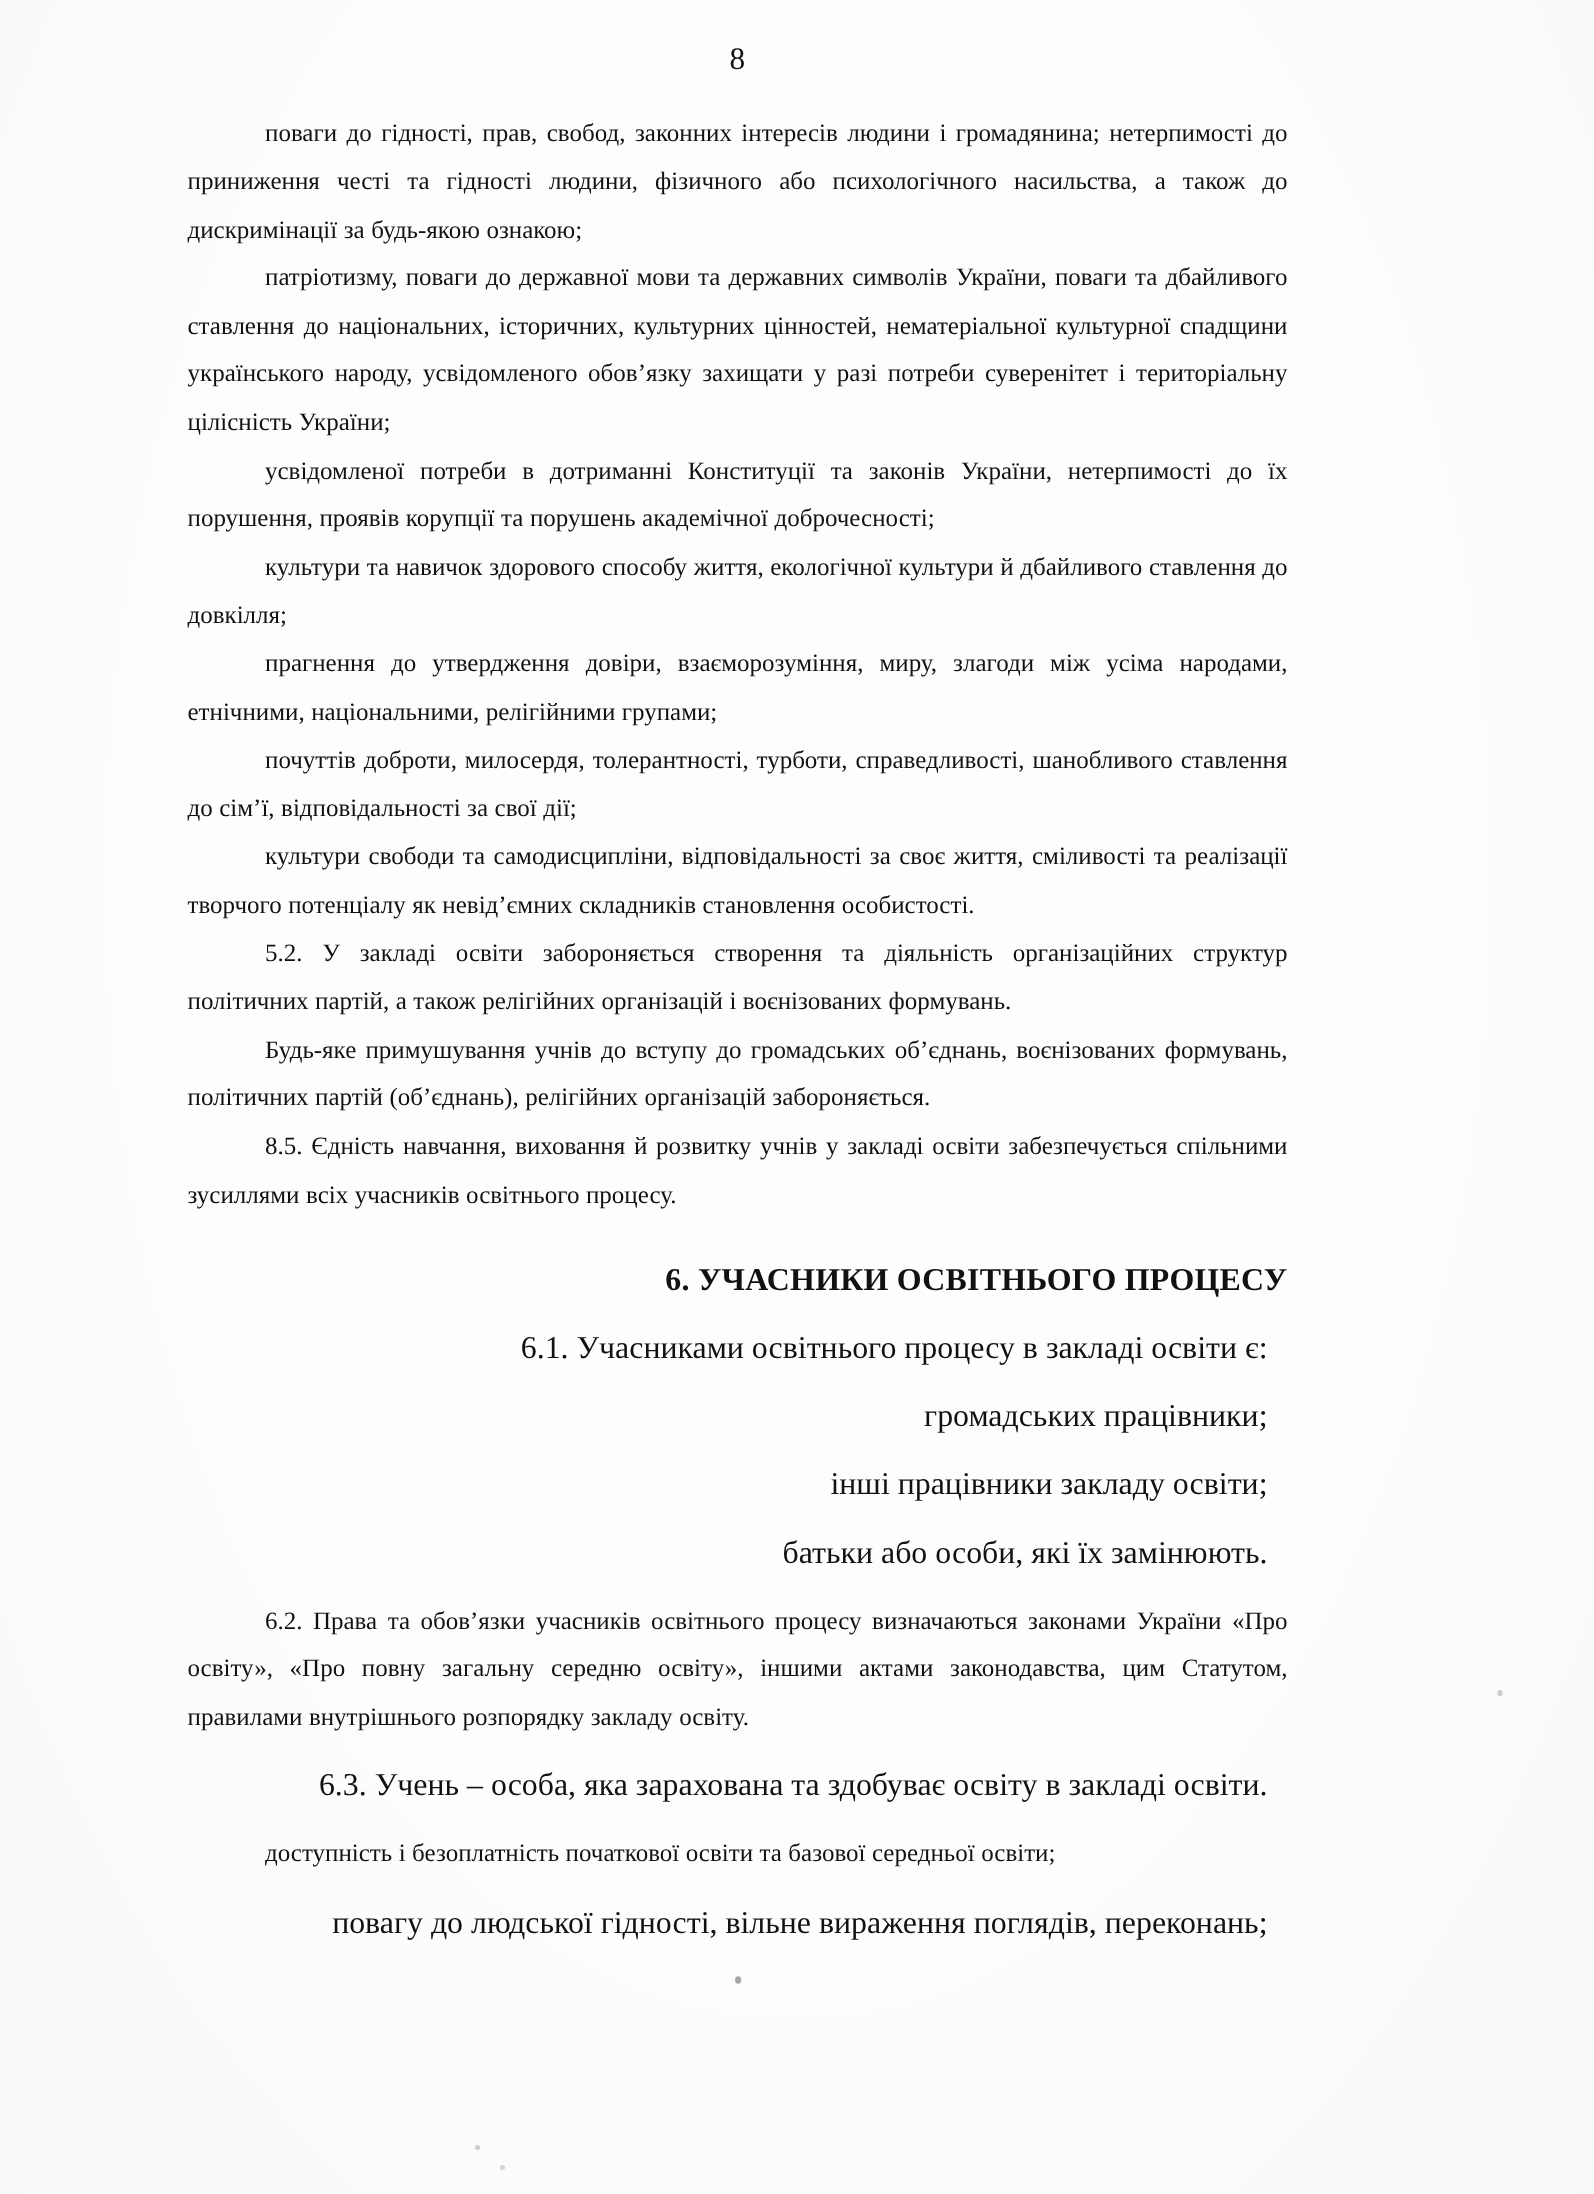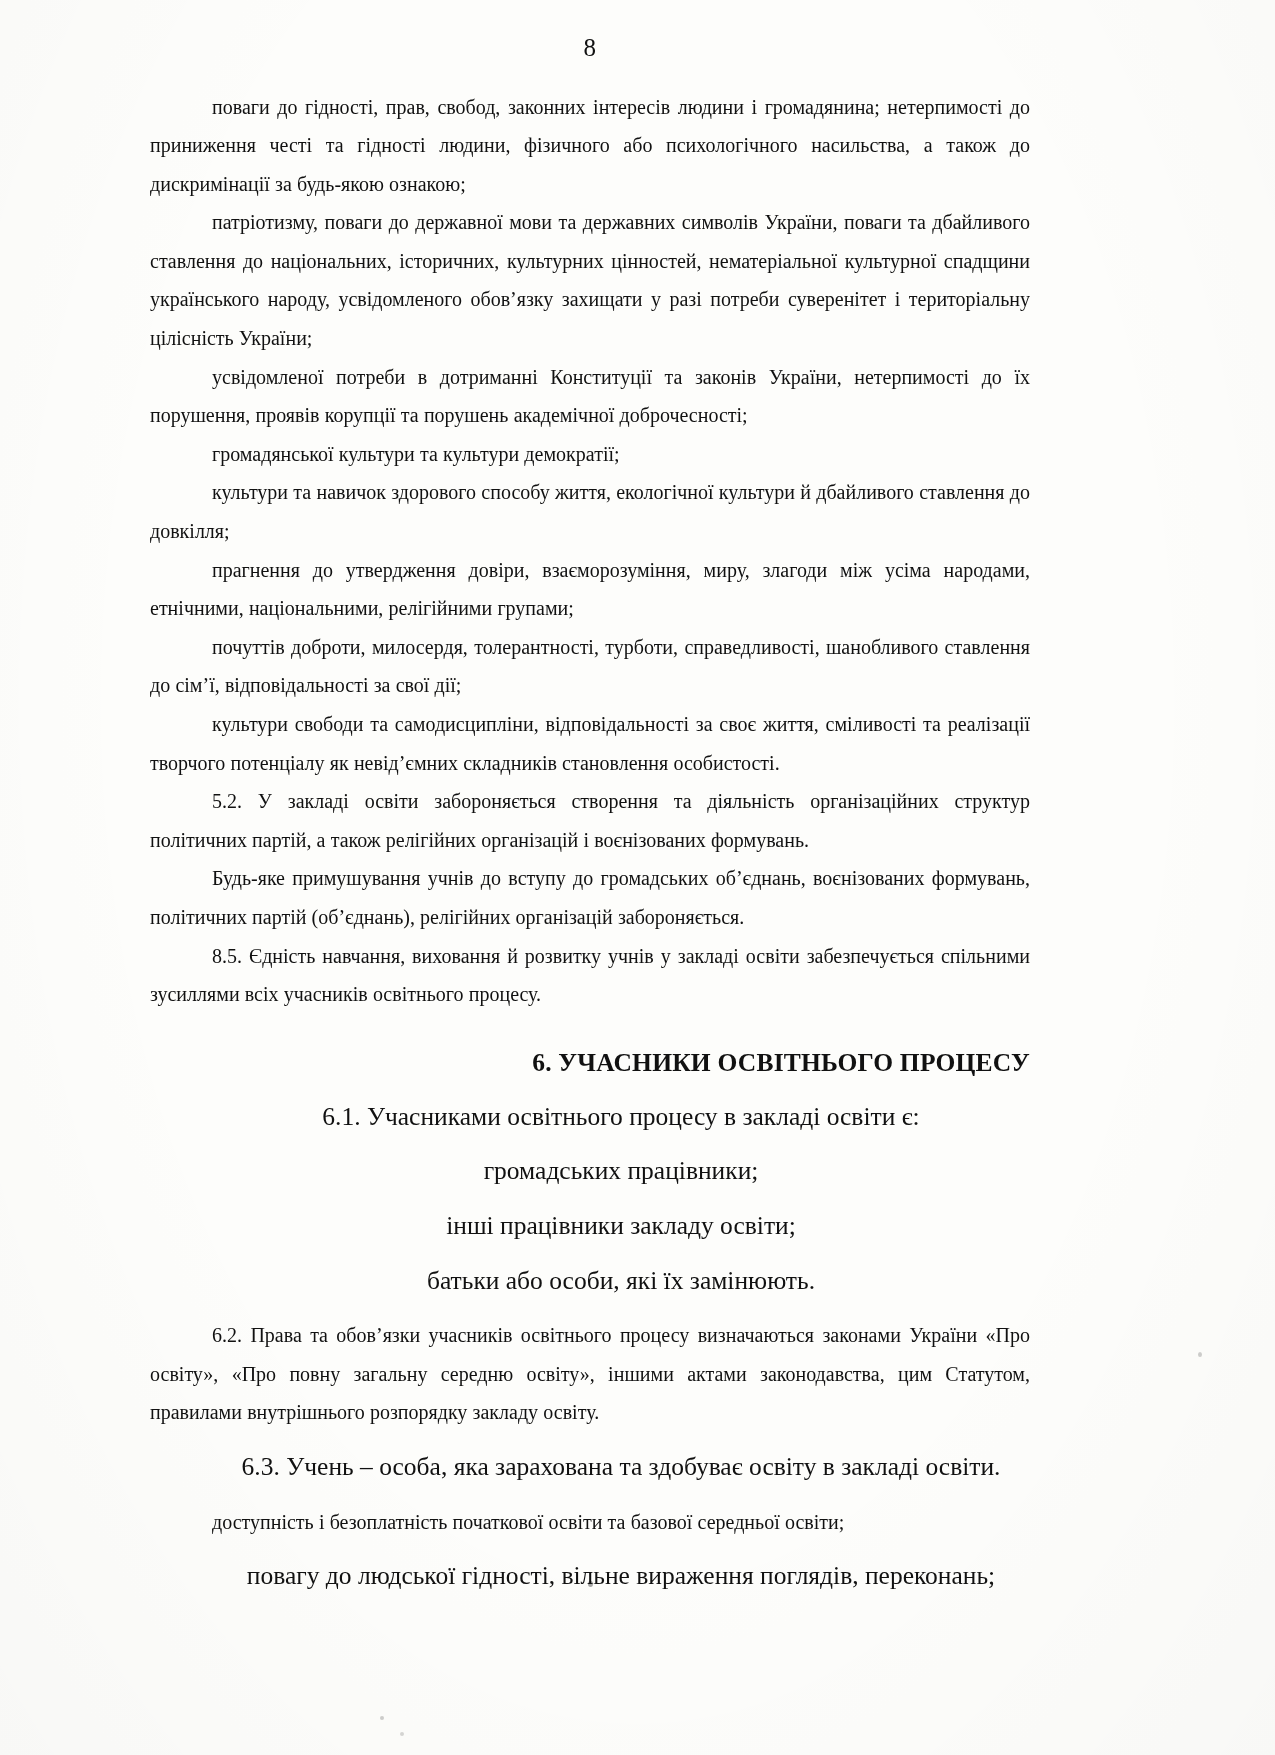--- a/index.html
+++ b/index.html
@@ -58,21 +58,21 @@
     font-size: 25.5px;
     line-height: 38px;
     font-weight: bold;
     text-align: right;
     letter-spacing: 0.2px;
   }
   p.list-line {
     margin: 16px;
     font-size: 25.5px;
     line-height: 38.6px;
-    text-align: center;
+    text-align: right;
     text-indent: 62px;
   }
   
   .speck {
     position: absolute;
     background: #5f5f5f;
     border-radius: 50%;
     opacity: 0.55;
   }
 </style>
@@ -87,21 +87,20 @@
   <div class="speck" style="left:400px; top:1732px; width:4px; height:4px; opacity:0.25;"></div>
   <div class="speck" style="left:1198px; top:1352px; width:4px; height:5px; opacity:0.3;"></div>
 
   <div class="content">
 
     <div class="page-number">8</div>
 
     <p class="body">поваги до гідності, прав, свобод, законних інтересів людини і громадянина; нетерпимості до приниження честі та гідності людини, фізичного або психологічного насильства, а також до дискримінації за будь-якою ознакою;</p>
     <p class="body">патріотизму, поваги до державної мови та державних символів України, поваги та дбайливого ставлення до національних, історичних, культурних цінностей, нематеріальної культурної спадщини українського народу, усвідомленого обов’язку захищати у разі потреби суверенітет і територіальну цілісність України;</p>
     <p class="body">усвідомленої потреби в дотриманні Конституції та законів України, нетерпимості до їх порушення, проявів корупції та порушень академічної доброчесності;</p>
-    <p class="body lastline-left">громадянської культури та культури демократії;</p>
     <p class="body">культури та навичок здорового способу життя, екологічної культури й дбайливого ставлення до довкілля;</p>
     <p class="body">прагнення до утвердження довіри, взаєморозуміння, миру, злагоди між усіма народами, етнічними, національними, релігійними групами;</p>
     <p class="body">почуттів доброти, милосердя, толерантності, турботи, справедливості, шанобливого ставлення до сім’ї, відповідальності за свої дії;</p>
     <p class="body">культури свободи та самодисципліни, відповідальності за своє життя, сміливості та реалізації творчого потенціалу як невід’ємних складників становлення особистості.</p>
     <p class="body">5.2. У закладі освіти забороняється створення та діяльність організаційних структур політичних партій, а також релігійних організацій і воєнізованих формувань.</p>
     <p class="body">Будь-яке примушування учнів до вступу до громадських об’єднань, воєнізованих формувань, політичних партій (об’єднань), релігійних організацій забороняється.</p>
     <p class="body">8.5. Єдність навчання, виховання й розвитку учнів у закладі освіти забезпечується спільними зусиллями всіх учасників освітнього процесу.</p>
 
     <h2 class="section-heading">6. УЧАСНИКИ ОСВІТНЬОГО ПРОЦЕСУ</h2>
 

